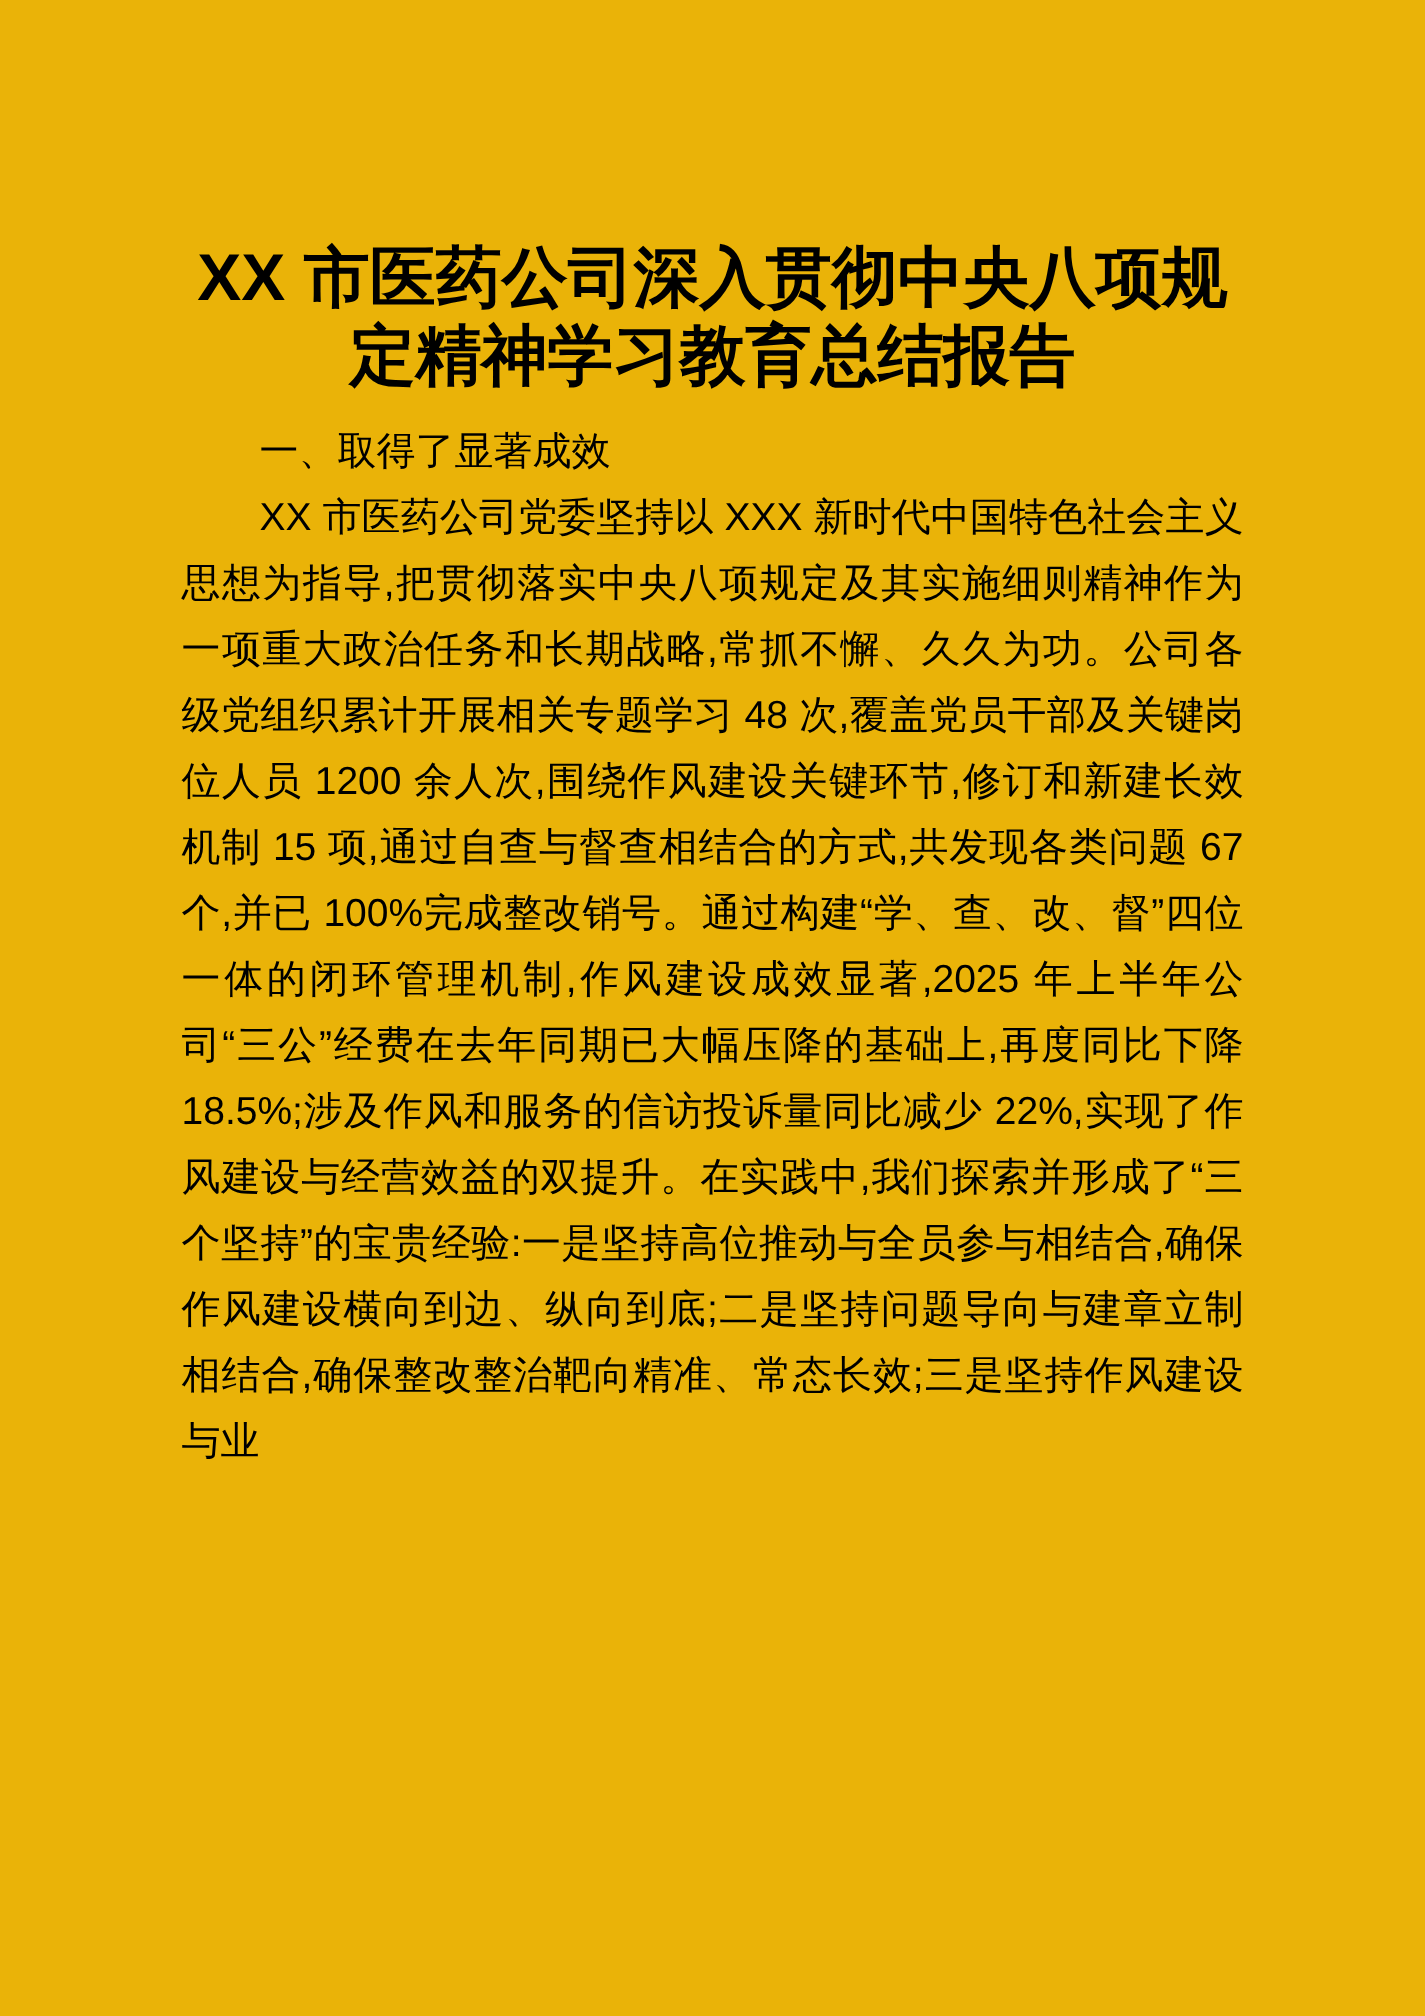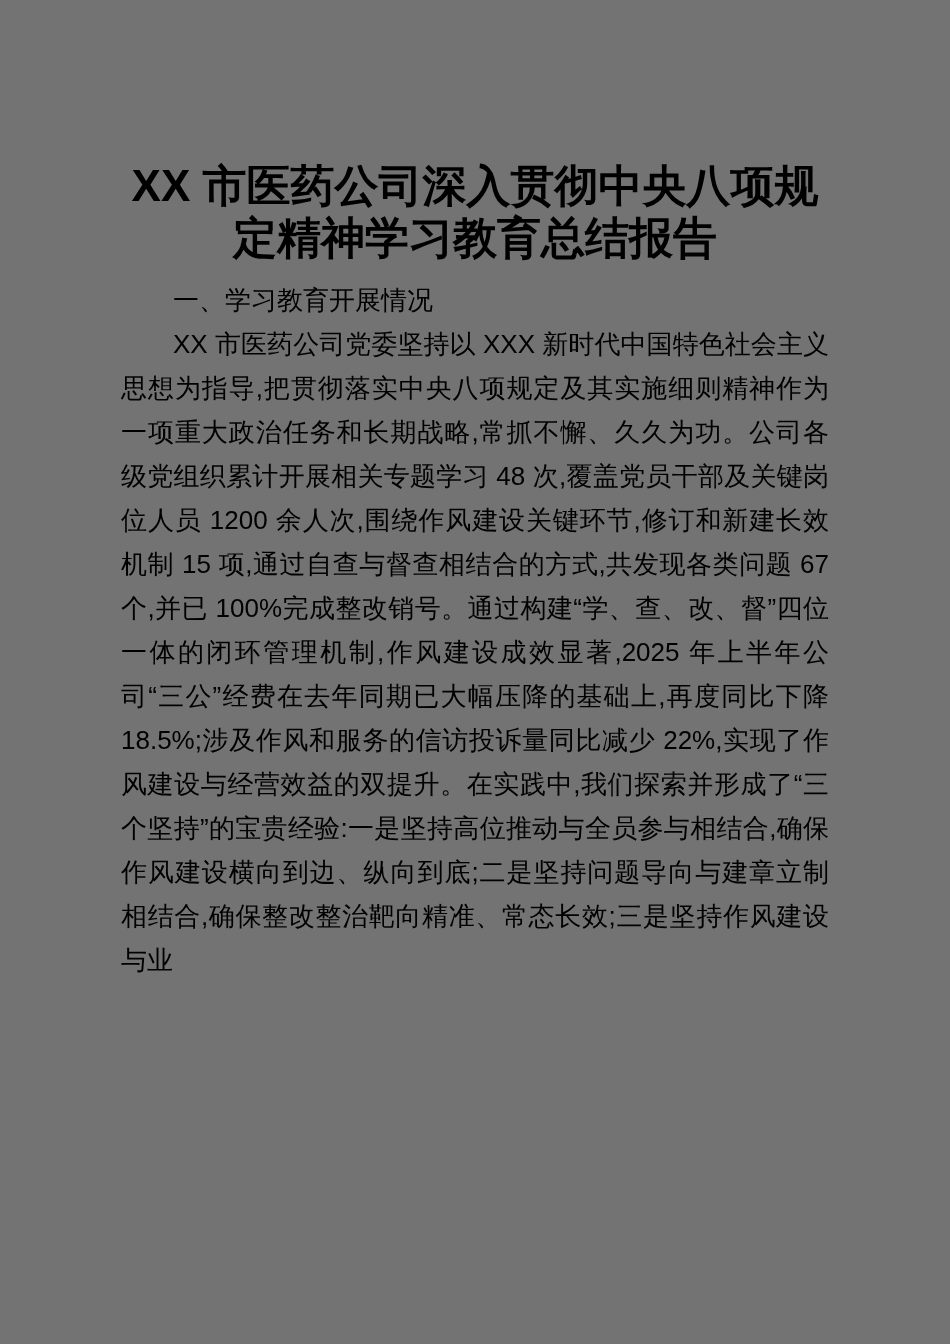--- a/index.html
+++ b/index.html
@@ -12,21 +12,21 @@
     background: #fcfcfa;
     color: #000000;
     font-family: "Liberation Sans", "DejaVu Sans", sans-serif;
   }
   .page {
     box-sizing: border-box;
     width: 950px;
     height: 1344px;
     padding: 160px 121px 0 121px;
     overflow: hidden;
-    background: #737373;
+    background: #eab308;
   }
   .doc-title {
     font-size: 44px;
     font-weight: 700;
     line-height: 52px;
     text-align: center;
     margin: 0 0 14px 0;
     letter-spacing: 0;
   }
   .para {
@@ -42,16 +42,16 @@
     font-weight: 400;
   }
 </style>
 </head>
 <body>
 
 <div class="page">
   <h1 class="doc-title">XX 市医药公司深入贯彻中央八项规定精神学习教育总结报告</h1>
 
 
-  <p class="para section-heading">一、学习教育开展情况</p>
+  <p class="para section-heading">一、取得了显著成效</p>
 
   <p class="para">XX 市医药公司党委坚持以 XXX 新时代中国特色社会主义思想为指导,把贯彻落实中央八项规定及其实施细则精神作为一项重大政治任务和长期战略,常抓不懈、久久为功。公司各级党组织累计开展相关专题学习 48 次,覆盖党员干部及关键岗位人员 1200 余人次,围绕作风建设关键环节,修订和新建长效机制 15 项,通过自查与督查相结合的方式,共发现各类问题 67 个,并已 100%完成整改销号。通过构建“学、查、改、督”四位一体的闭环管理机制,作风建设成效显著,2025 年上半年公司“三公”经费在去年同期已大幅压降的基础上,再度同比下降 18.5%;涉及作风和服务的信访投诉量同比减少 22%,实现了作风建设与经营效益的双提升。在实践中,我们探索并形成了“三个坚持”的宝贵经验:一是坚持高位推动与全员参与相结合,确保作风建设横向到边、纵向到底;二是坚持问题导向与建章立制相结合,确保整改整治靶向精准、常态长效;三是坚持作风建设与业</p>
 </div>
 
 </body></html>

